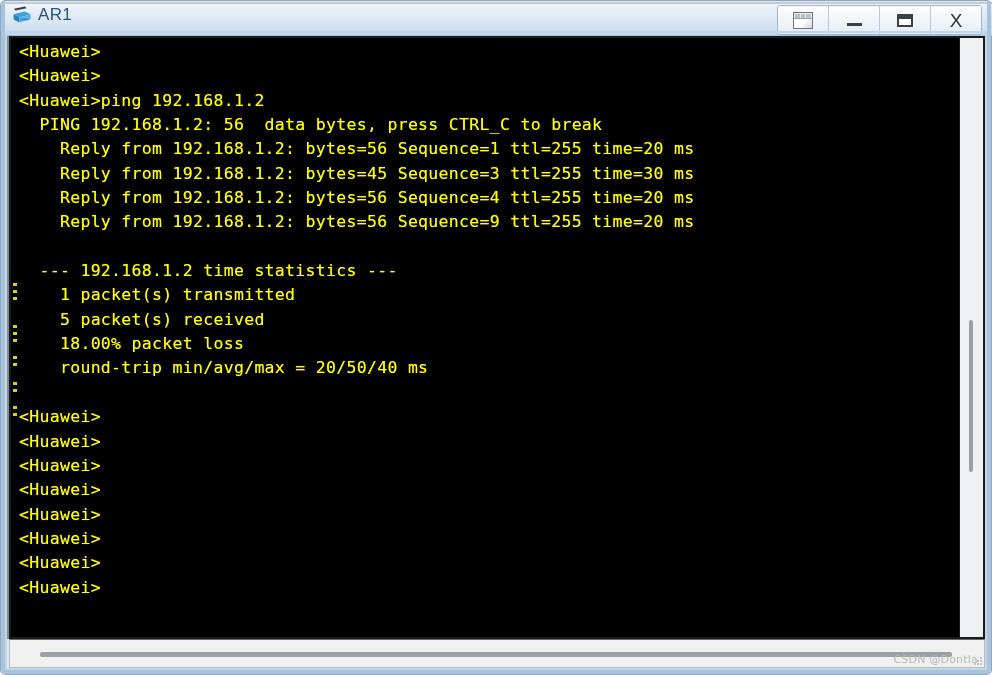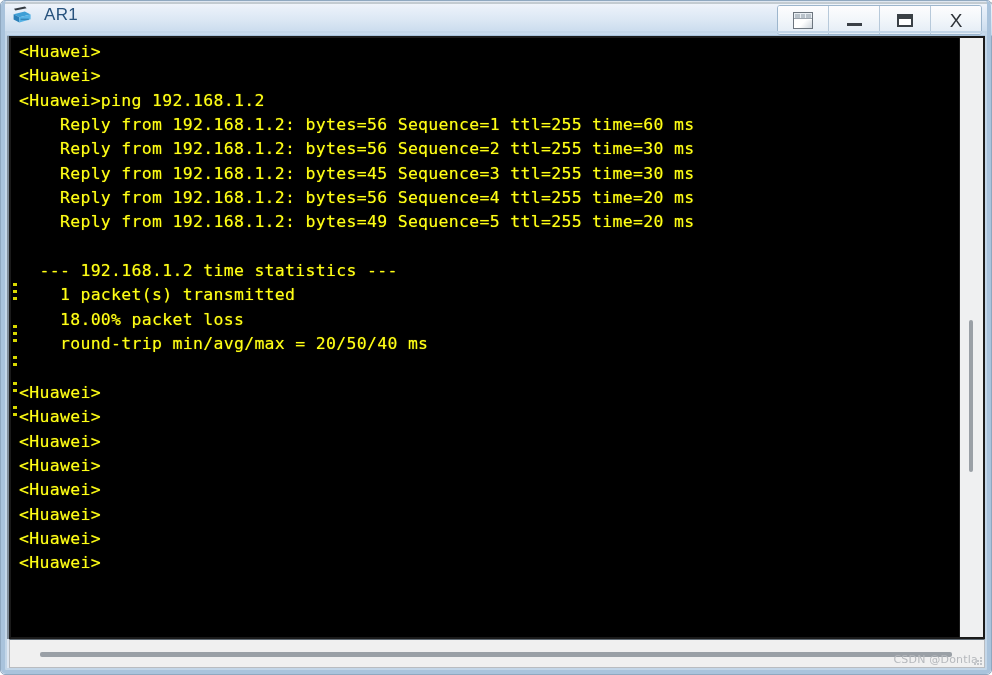--- a/index.html
+++ b/index.html
@@ -63,21 +63,21 @@
     background: #9fa9ae;
     opacity: .55;
   }
 
   #title-left {
     position: absolute;
     left: 8px; top: 0;
     height: 26px;
     display: flex;
     align-items: center;
-    gap: 10px;
+    gap: 4px;
   }
   #app-icon {
     width: 24px; height: 24px;
     position: relative;
     flex: 0 0 auto;
   }
   #title-text {
     font-size: 17px;
     color: #27527d;
     letter-spacing: .3px;
@@ -309,28 +309,29 @@
     </div>
   </div>
 
   <div id="term-wrap-shadow"></div>
   <div id="term-wrap">
 
     <div id="term" style="color: rgb(255, 255, 22); background: rgb(0, 0, 0);">
         <div class="tline">&lt;Huawei&gt;</div>
         <div class="tline">&lt;Huawei&gt;</div>
         <div class="tline">&lt;Huawei&gt;ping 192.168.1.2</div>
-        <div class="tline">    Reply from 192.168.1.2: bytes=56 Sequence=1 ttl=255 time=60 ms</div>
-        <div class="tline">    Reply from 192.168.1.2: bytes=56 Sequence=2 ttl=255 time=30 ms</div>
+        <div class="tline">  PING 192.168.1.2: 56  data bytes, press CTRL_C to break</div>
+        <div class="tline">    Reply from 192.168.1.2: bytes=56 Sequence=1 ttl=255 time=20 ms</div>
         <div class="tline">    Reply from 192.168.1.2: bytes=45 Sequence=3 ttl=255 time=30 ms</div>
         <div class="tline">    Reply from 192.168.1.2: bytes=56 Sequence=4 ttl=255 time=20 ms</div>
-        <div class="tline">    Reply from 192.168.1.2: bytes=49 Sequence=5 ttl=255 time=20 ms</div>
+        <div class="tline">    Reply from 192.168.1.2: bytes=56 Sequence=9 ttl=255 time=20 ms</div>
         <div class="tline"></div>
         <div class="tline">  --- 192.168.1.2 time statistics ---</div>
         <div class="tline">    1 packet(s) transmitted</div>
+        <div class="tline">    5 packet(s) received</div>
         <div class="tline">    18.00% packet loss</div>
         <div class="tline">    round-trip min/avg/max = 20/50/40 ms</div>
         <div class="tline"></div>
         <div class="tline">&lt;Huawei&gt;</div>
         <div class="tline">&lt;Huawei&gt;</div>
         <div class="tline">&lt;Huawei&gt;</div>
         <div class="tline">&lt;Huawei&gt;</div>
         <div class="tline">&lt;Huawei&gt;</div>
         <div class="tline">&lt;Huawei&gt;</div>
         <div class="tline">&lt;Huawei&gt;</div>

